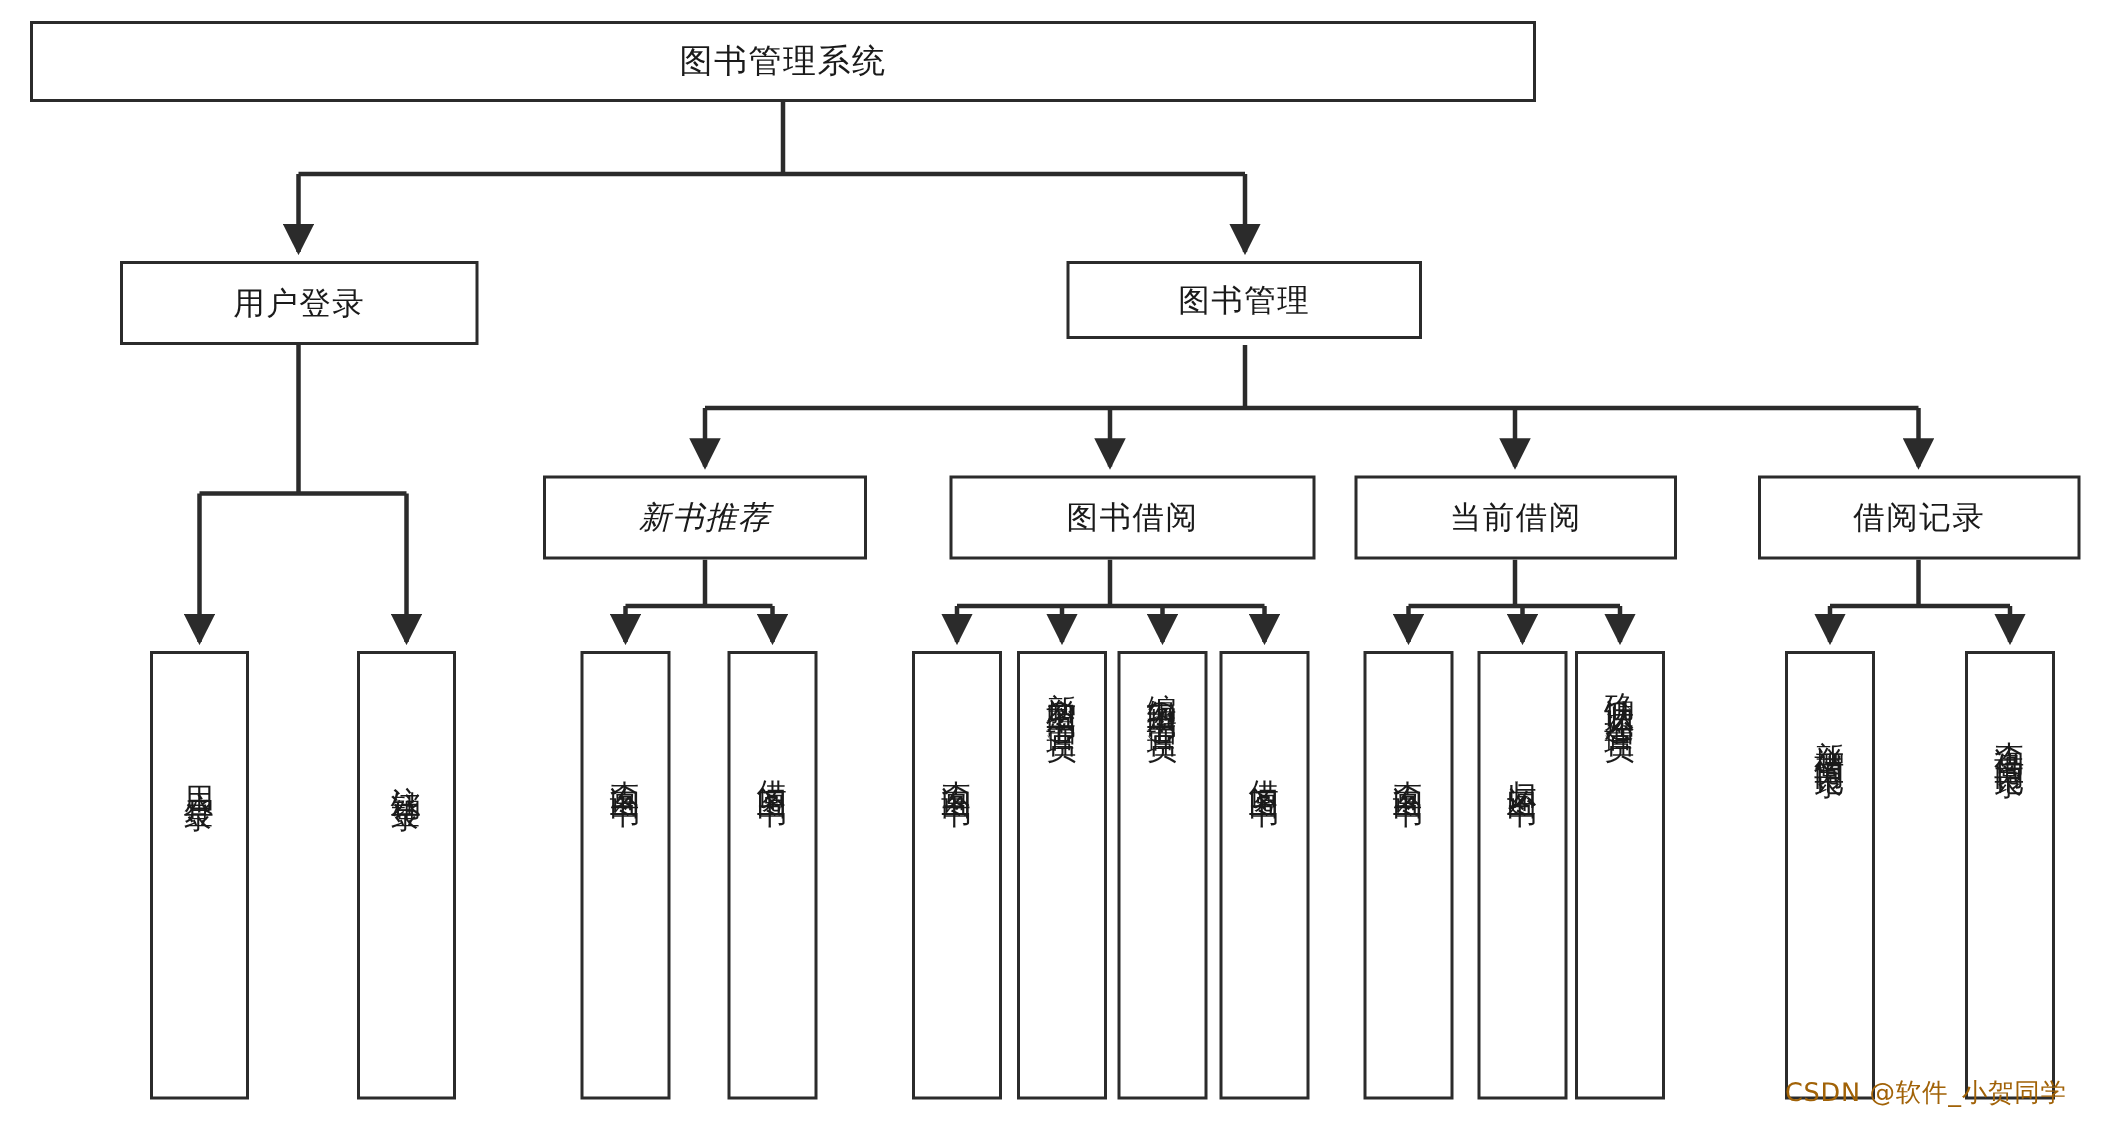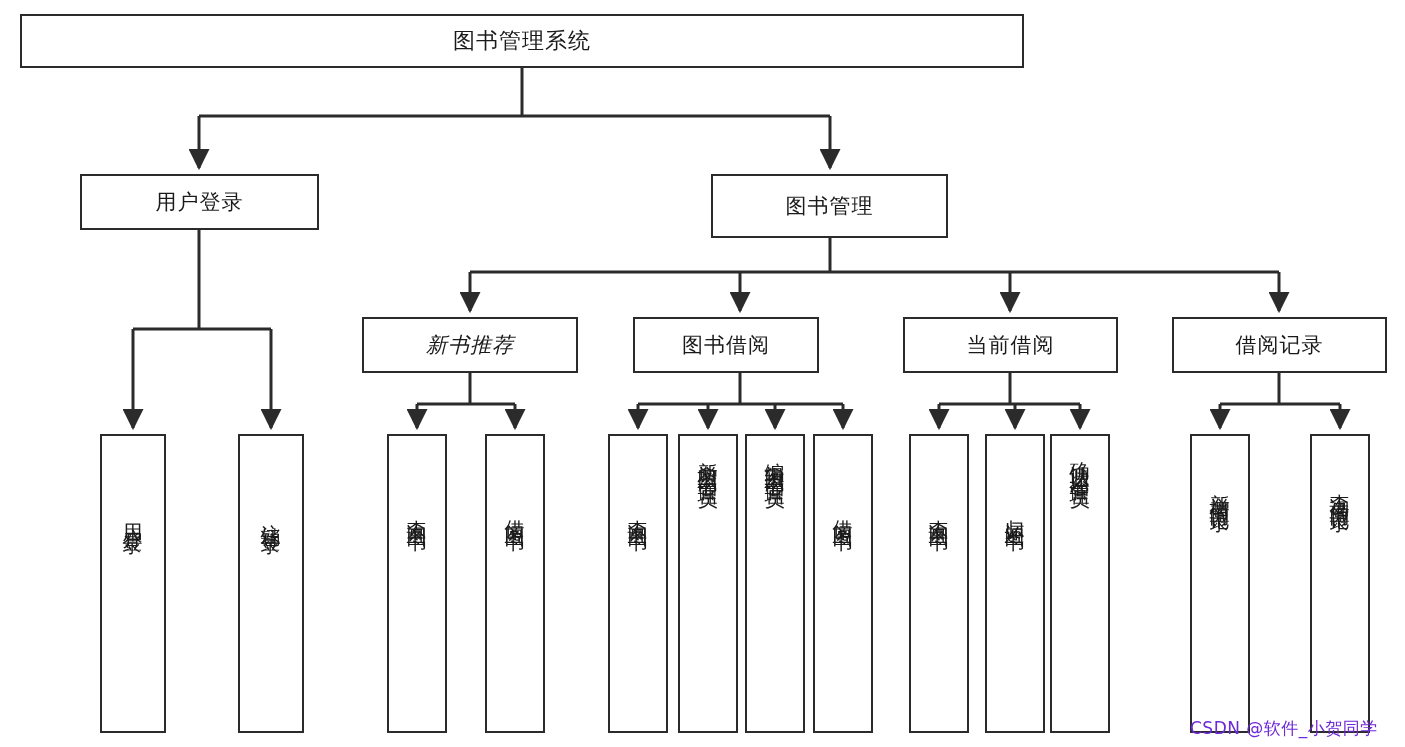--- a/index.html
+++ b/index.html
@@ -51,21 +51,21 @@
     text-orientation: upright;
     letter-spacing: 4px;
     line-height: 1;
     display: block;
   }
   .node.root {
     font-size: 22px;
   }
   .watermark {
     position: absolute;
-    color: #6d28d9;
+    color: #a16207;
     font-size: 17px;
     white-space: nowrap;
     letter-spacing: 0.5px;
   }
 </style>
 </head>
 <body>
 
 <div id="canvas">
 
@@ -119,28 +119,28 @@
     </g>
   </svg>
 
   <div class="node h root" style="left:20px; top:14px; width:1004px; height:54px;justify-content:center;">
     <span>图书管理系统</span>
   </div>
 
   <div class="node h" style="left:80px; top:174px; width:239px; height:56px;">
     <span>用户登录</span>
   </div>
-  <div class="node h" style="left:711px; top:174px; width:237px; height:64px;">
+  <div class="node h" style="left:711px; top:174px; width:237px; height:52px;">
     <span>图书管理</span>
   </div>
 
   <div class="node h" style="left:362px; top:317px; width:216px; height:56px;font-style:italic;">
     <span>新书推荐</span>
   </div>
-  <div class="node h" style="left:633px; top:317px; width:186px; height:56px;">
+  <div class="node h" style="left:633px; top:317px; width:244px; height:56px;">
     <span>图书借阅</span>
   </div>
   <div class="node h" style="left:1172px; top:317px; width:215px; height:56px;">
     <span>借阅记录</span>
   </div>
   <div class="node h" style="left:903px; top:317px; width:215px; height:56px;">
     <span>当前借阅</span>
   </div>
 
   <div class="node v" style="left:100px; top:434px; width:66px; height:299px; padding-top:72px;">

